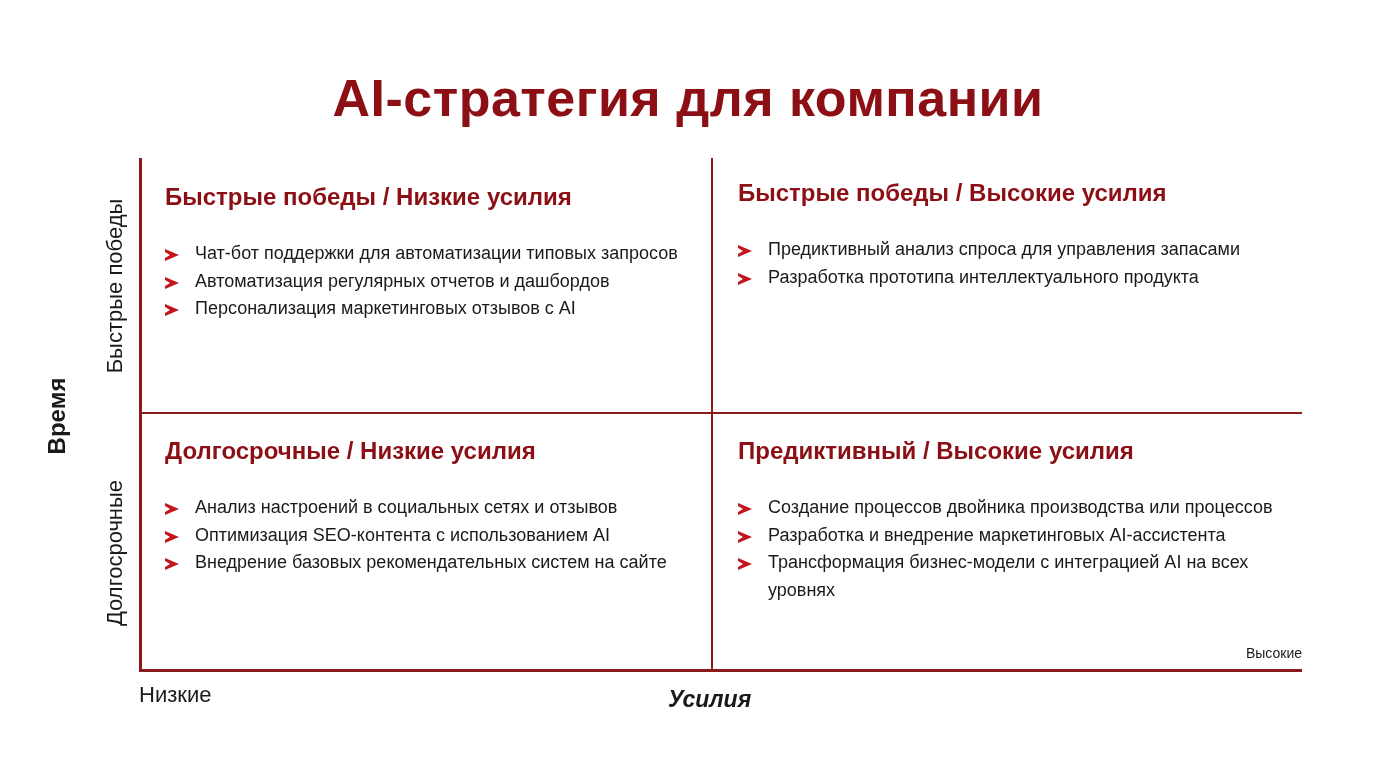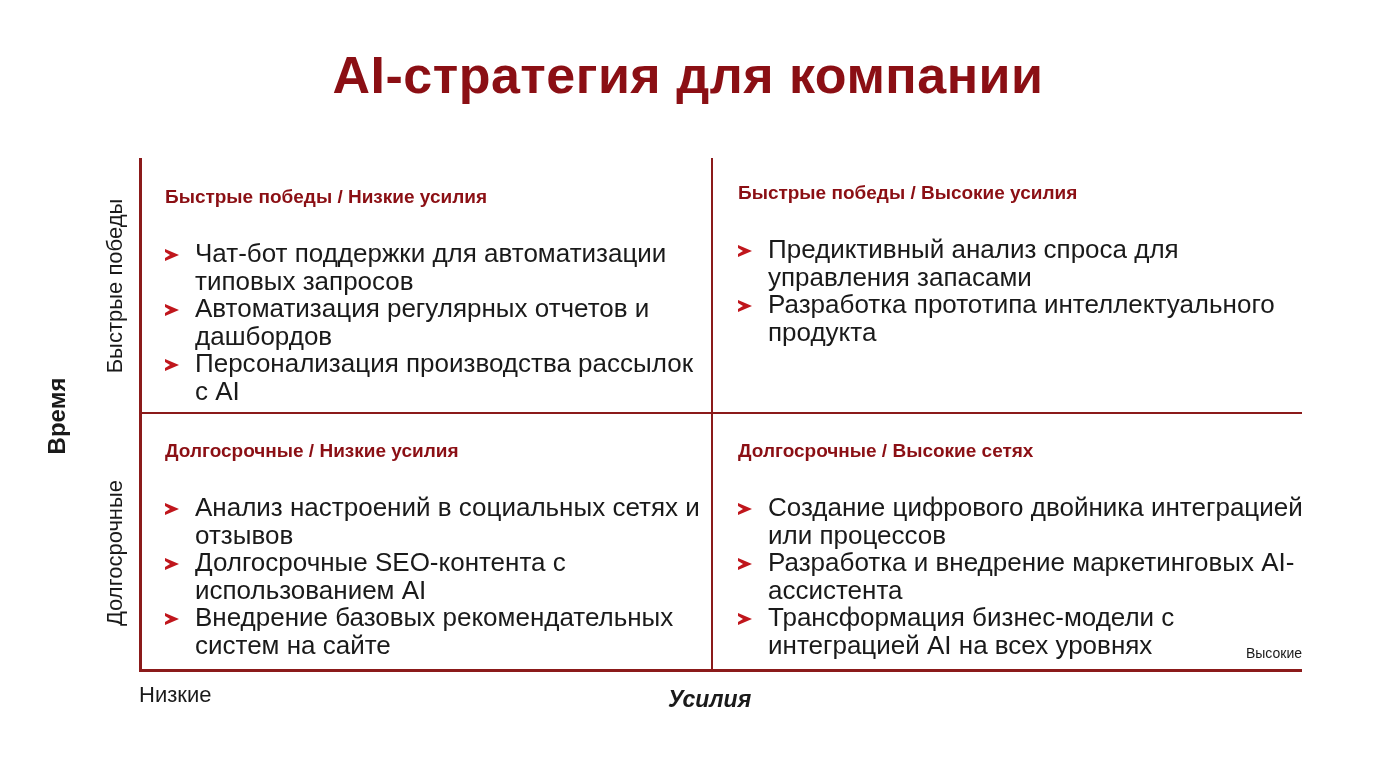--- a/index.html
+++ b/index.html
@@ -1,36 +1,36 @@
 <!DOCTYPE html>
 <html><head>
   <meta charset="utf-8">
   <style>
     html, body { margin: 0; padding: 0; }
     body {
       width: 1376px; height: 768px; background: #ffffff; position: relative; overflow: hidden;
       font-family: "Liberation Sans", "DejaVu Sans", sans-serif; color: #1a1a1a;
     }
     .title {
-      position: absolute; left: 0; width: 1376px; top: 45px; text-align: center;
+      position: absolute; left: 0; width: 1376px; top: 68px; text-align: center;
       font-size: 52px; font-weight: bold; color: #8b0f14; letter-spacing: 0.5px;
     }
     .axis-v { position: absolute; left: 139px; top: 158px; width: 3px; height: 514px; background: #8b1a1a; }
     .axis-h { position: absolute; left: 139px; top: 669px; width: 1163px; height: 3px; background: #8b1a1a; }
     .div-v { position: absolute; left: 711px; top: 158px; width: 2px; height: 512px; background: #8b1a1a; }
     .div-h { position: absolute; left: 141px; top: 412px; width: 1161px; height: 2px; background: #8b1a1a; }
 
     .quad { position: absolute; }
     .q-tl { left: 165px; top: 180px; width: 540px; }
     .q-tr { left: 738px; top: 176px; width: 570px; }
     .q-bl { left: 165px; top: 434px; width: 540px; }
     .q-br { left: 738px; top: 434px; width: 570px; }
-    .quad-title { font-size: 19px; font-weight: bold; color: #8b0f14; line-height: 34px; margin: 0 0 26px 0; white-space: nowrap; }
+    .quad-title { font-size: 24px; font-weight: bold; color: #8b0f14; line-height: 34px; margin: 0 0 26px 0; white-space: nowrap; }
     .items { list-style: none; margin: 0; padding: 0; }
-    .item { position: relative; padding-left: 30px; font-size: 26px; line-height: 27.5px; color: #1a1a1a; }
+    .item { position: relative; padding-left: 30px; font-size: 18px; line-height: 27.5px; color: #1a1a1a; }
     .bullet { position: absolute; left: 0; top: 9px; width: 0; height: 0;
       border-top: 6px solid transparent; border-bottom: 6px solid transparent; border-left: 14px solid #c0161c; }
     .bullet::after { content: ""; position: absolute; left: -14px; top: -3px; width: 0; height: 0;
       border-top: 3px solid transparent; border-bottom: 3px solid transparent; border-left: 5px solid #ffffff; }
 
     .ylabel-main { position: absolute; left: 57px; top: 416px; transform: translate(-50%, -50%) rotate(-90deg);
       font-size: 24px; font-weight: bold; white-space: nowrap; }
     .ylabel-top { position: absolute; left: 115px; top: 286px; transform: translate(-50%, -50%) rotate(-90deg);
       font-size: 22px; white-space: nowrap; }
     .ylabel-bot { position: absolute; left: 115px; top: 553px; transform: translate(-50%, -50%) rotate(-90deg);
@@ -54,41 +54,41 @@
 <div class="ylabel-bot">Долгосрочные</div>
 <div class="xlabel-low">Низкие</div>
 <div class="xlabel-main">Усилия</div>
 <div class="xlabel-high">Высокие</div>
 
 <div class="quad q-tl">
   <div class="quad-title">Быстрые победы / Низкие усилия</div>
   <ul class="items">
     <li class="item"><span class="bullet"></span><span>Чат-бот поддержки для автоматизации типовых запросов</span></li>
     <li class="item"><span class="bullet"></span><span>Автоматизация регулярных отчетов и дашбордов</span></li>
-    <li class="item"><span class="bullet"></span><span>Персонализация производства рассылок с AI</span></li>
+    <li class="item"><span class="bullet"></span><span>Персонализация маркетинговых отзывов с AI</span></li>
   </ul>
 </div>
 
 <div class="quad q-tr">
   <div class="quad-title">Быстрые победы / Высокие усилия</div>
   <ul class="items">
     <li class="item"><span class="bullet"></span><span>Предиктивный анализ спроса для управления запасами</span></li>
     <li class="item"><span class="bullet"></span><span>Разработка прототипа интеллектуального продукта</span></li>
   </ul>
 </div>
 
 <div class="quad q-bl">
   <div class="quad-title">Долгосрочные / Низкие усилия</div>
   <ul class="items">
     <li class="item"><span class="bullet"></span><span>Анализ настроений в социальных сетях и отзывов</span></li>
-    <li class="item"><span class="bullet"></span><span>Долгосрочные SEO-контента с использованием AI</span></li>
+    <li class="item"><span class="bullet"></span><span>Оптимизация SEO-контента с использованием AI</span></li>
     <li class="item"><span class="bullet"></span><span>Внедрение базовых рекомендательных систем на сайте</span></li>
   </ul>
 </div>
 
 <div class="quad q-br">
-  <div class="quad-title">Долгосрочные / Высокие сетях</div>
+  <div class="quad-title">Предиктивный / Высокие усилия</div>
   <ul class="items">
-    <li class="item"><span class="bullet"></span><span>Создание цифрового двойника интеграцией или процессов</span></li>
+    <li class="item"><span class="bullet"></span><span>Создание процессов двойника производства или процессов</span></li>
     <li class="item"><span class="bullet"></span><span>Разработка и внедрение маркетинговых AI-ассистента</span></li>
     <li class="item"><span class="bullet"></span><span>Трансформация бизнес-модели с интеграцией AI на всех уровнях</span></li>
   </ul>
 </div>
 
 </body></html>

